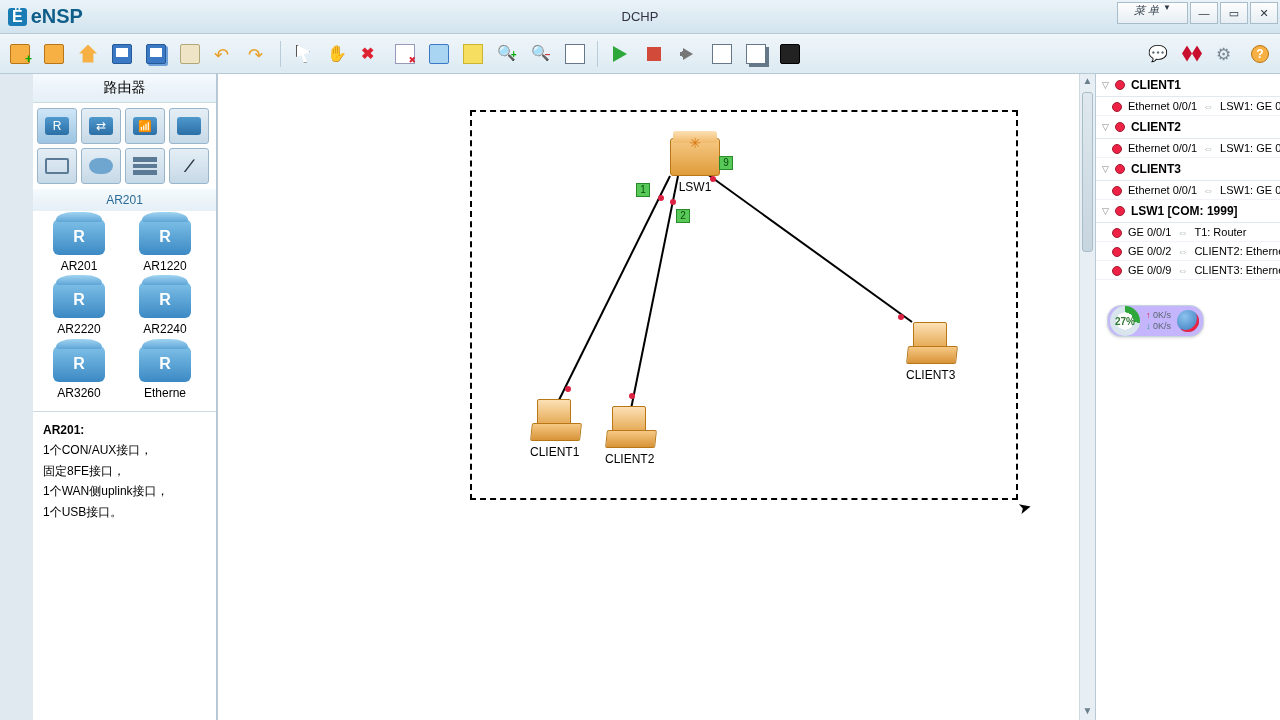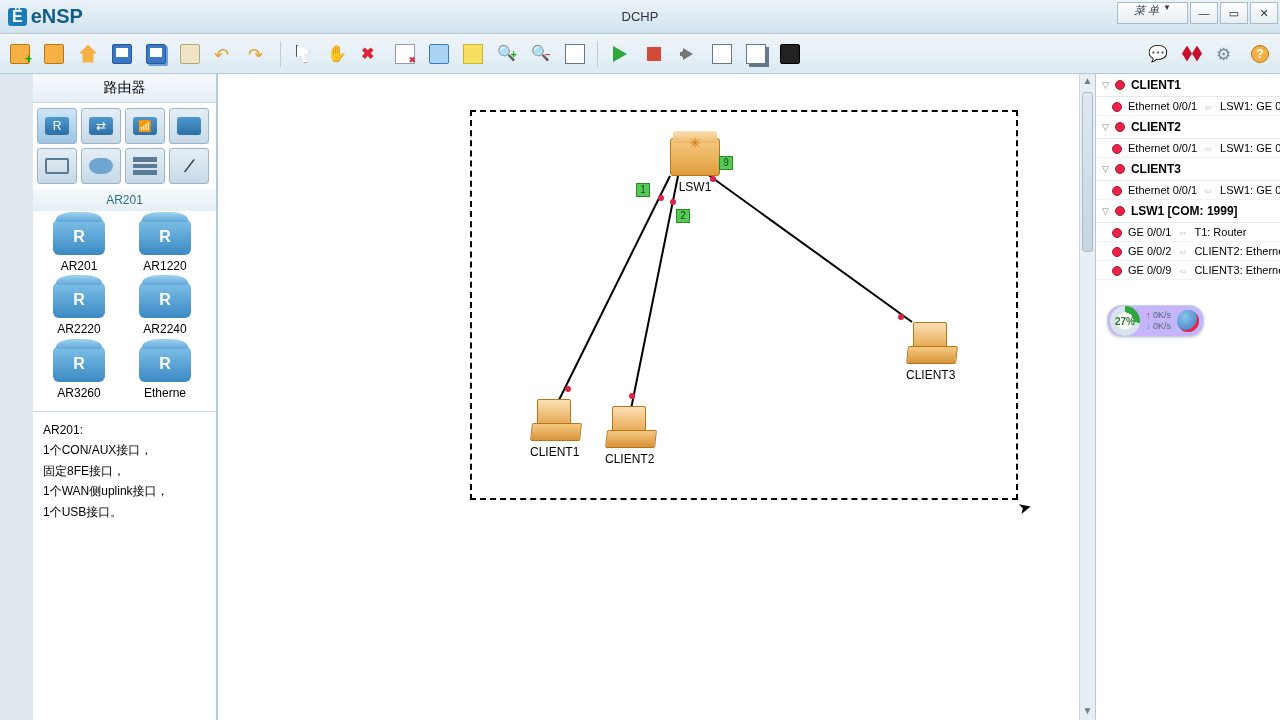--- a/index.html
+++ b/index.html
@@ -61,21 +61,21 @@
     .panel-title { text-align: center; background: linear-gradient(#f5fafd,#e5eff6); padding: 5px; font-size: 14px; border-bottom: 1px solid #cadae5; }
     .device-cats { display: flex; flex-wrap: wrap; padding: 5px 4px; gap: 4px; background:#fff; }
     .cat-btn { width: 40px; height: 36px; background:linear-gradient(#e5eef5,#c6d9e7); border:1px solid #98b5cc; border-radius:3px; display:flex;align-items:center;justify-content:center;cursor:pointer;}
     .cat-btn.on { background:linear-gradient(#cfe6f7,#9cc4e2);}
     .subtype { text-align:center; background:linear-gradient(#f5fafd,#e5eff6); padding:4px; color:#2b6b97;}
     .dev-list { padding: 8px 4px; display:flex; flex-wrap:wrap; gap:6px 2px; overflow-y:auto; height:200px;}
     .dev-item { width: 84px; text-align:center; cursor:pointer;}
     .router-icon { width:52px;height:36px;margin:0 auto 4px;background:linear-gradient(#7fc1e8,#3b89c4);border-radius:6px;position:relative;display:flex;align-items:center;justify-content:center;color:#fff;font-size:16px;font-weight:bold;}
     .router-icon::before{content:"";position:absolute;top:-7px;left:3px;right:3px;height:10px;background:linear-gradient(#a0d4f2,#5fa5d6);border-radius:50% 50% 3px 3px/100% 100% 3px 3px;}
     .desc-box { border-top:1px solid #cadae5; padding:8px 10px; font-size:12px; line-height:1.7; flex:1;}
-    .desc-box b { font-weight: normal; }
+    .desc-box b { font-weight: bold; }
 
     
     .canvas-wrap { flex:1; background:#fff; position:relative; border-left:1px solid #b7c9d6;border-right:1px solid #b7c9d6;}
     .canvas { position:absolute; inset:0; }
     .selbox { position:absolute; border:2px dashed #000; left:252px; top:36px; width:548px; height:390px;}
     .vscroll { position:absolute; right:0; top:0; bottom:0; width:16px; background:#e8eff4; border-left:1px solid #cdd9e1;}
     .vthumb { position:absolute; left:2px; right:2px; top:18px; height:160px; background:linear-gradient(#dfe8ee,#c7d5df); border:1px solid #a9bdc9; border-radius:3px;}
     .vscroll .ar { height:16px; text-align:center; line-height:14px; color:#6b7f8d; font-size:10px;}
     .vscroll .ar.bot{position:absolute;bottom:0;left:0;right:0;}
 

